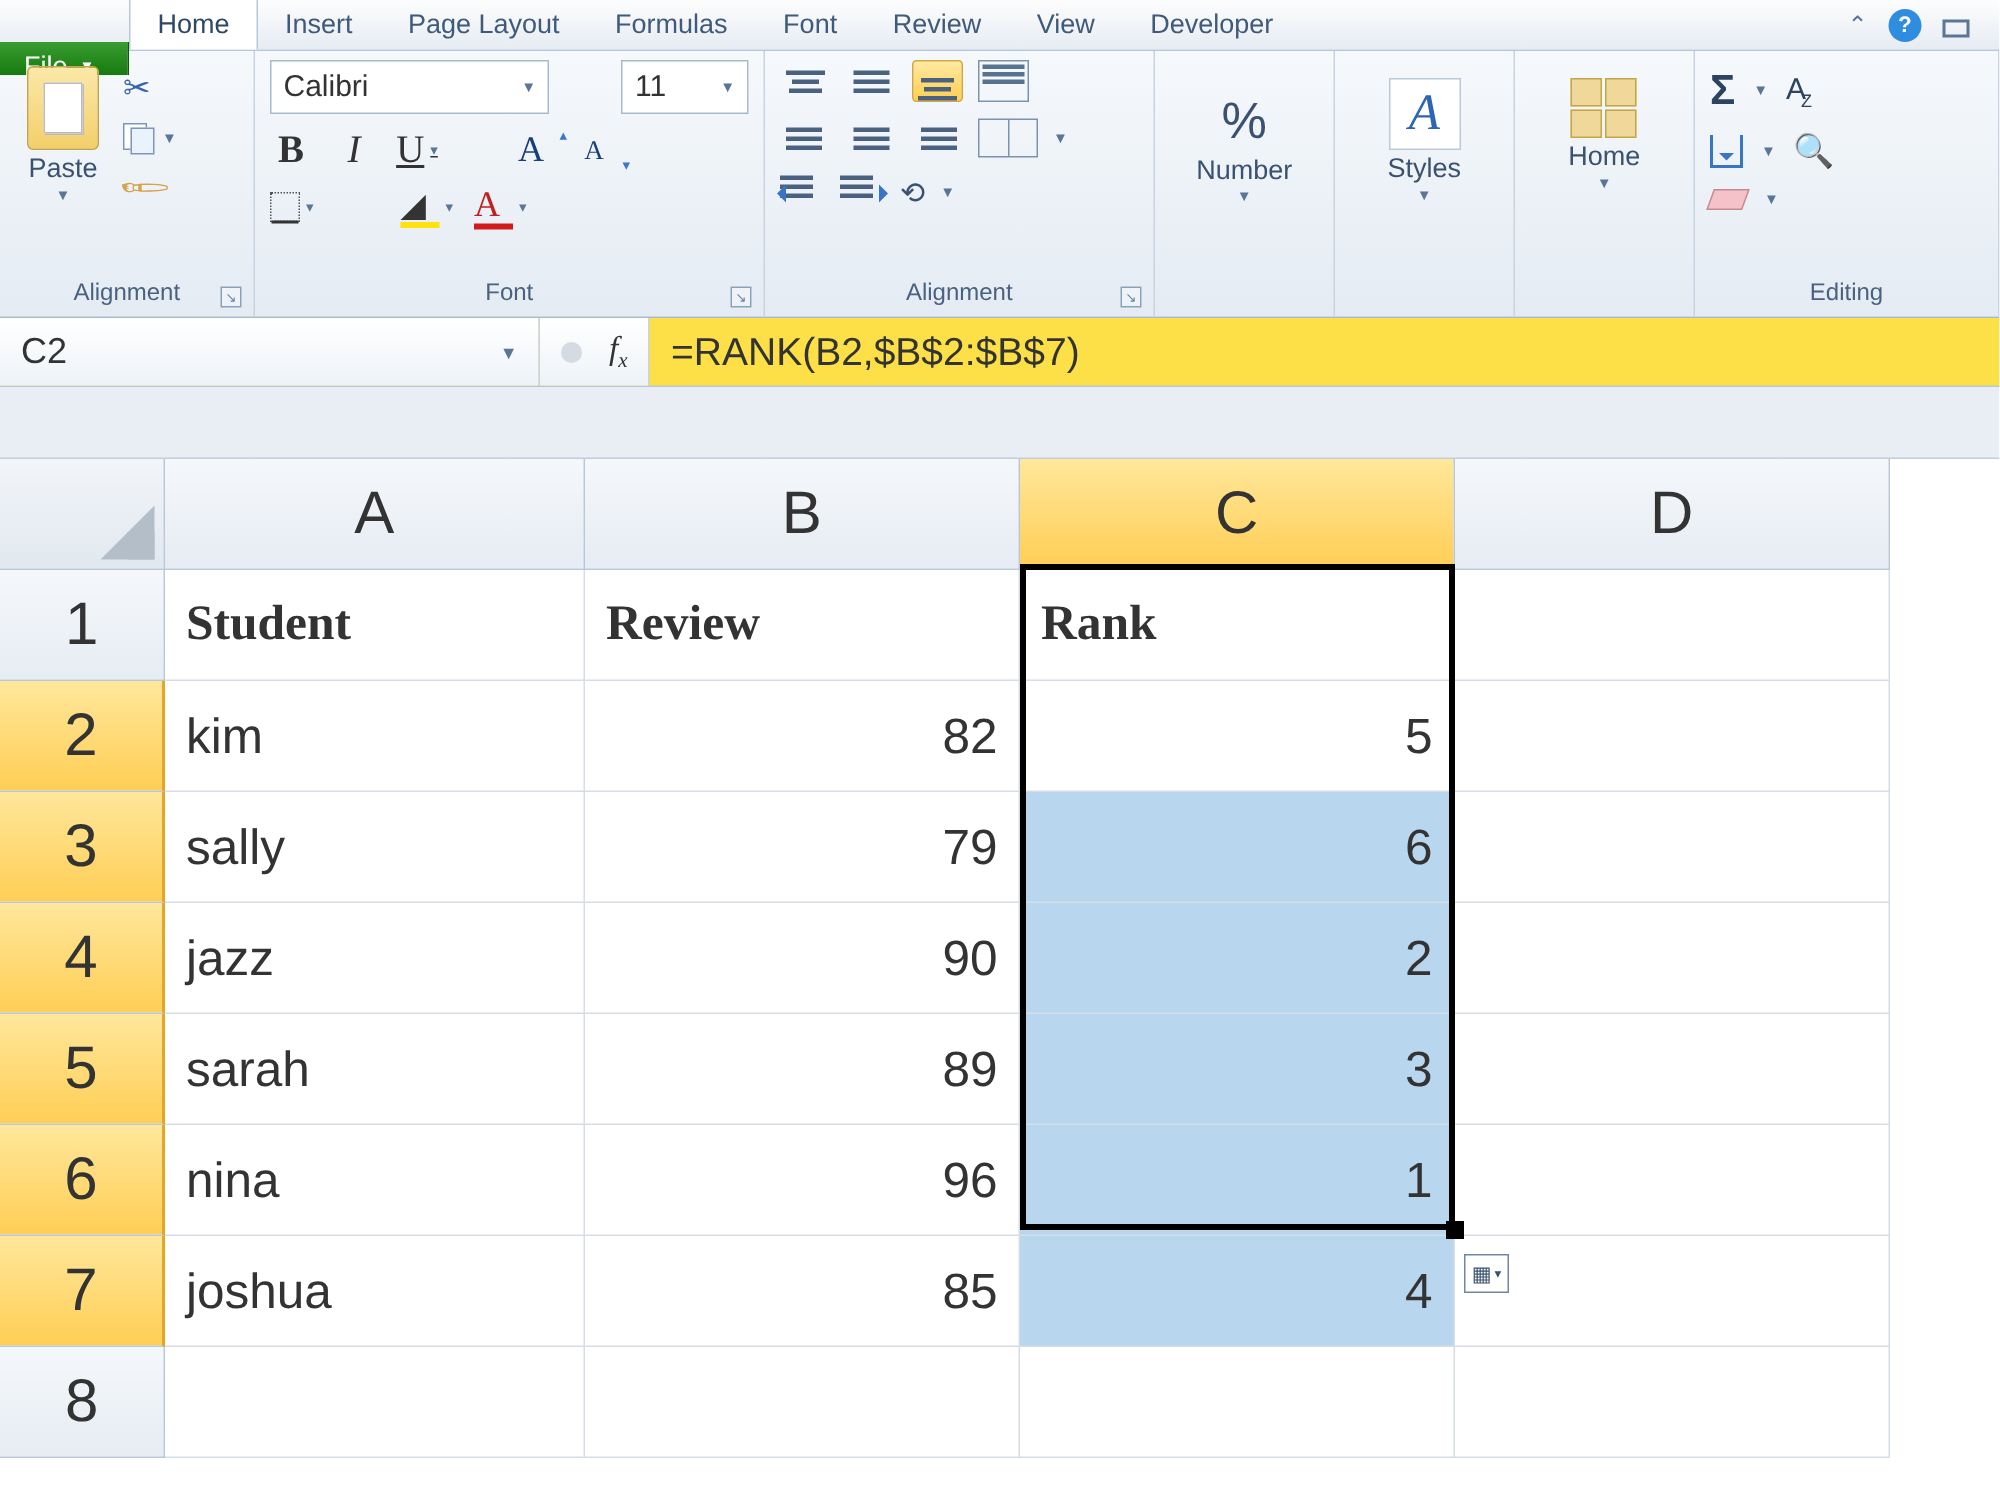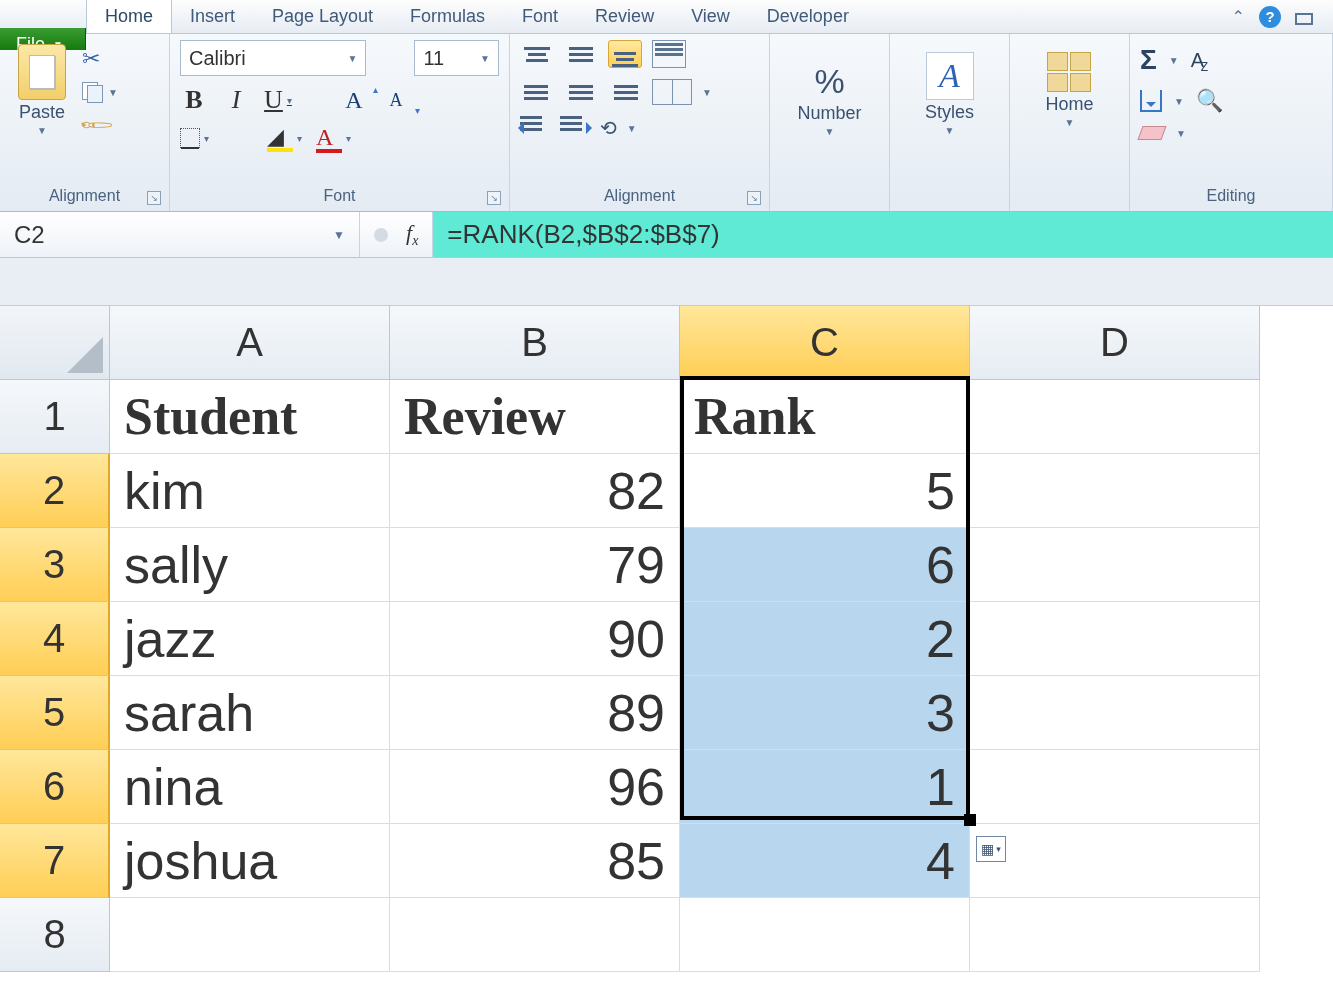--- a/index.html
+++ b/index.html
@@ -208,21 +208,21 @@
   .big-btn { display:flex; flex-direction:column; align-items:center; gap:2px; padding:4px 8px;}
   .big-btn .lbl { font-size:18px; color:#3a5270;}
   .big-btn .dd { font-size:10px; color:#5b7597;}
 
   
   .formula-bar {
     height: 46px;
     display:flex;
     align-items:stretch;
     border-bottom: 1px solid #b8c8da;
-    background: #5eead4;
+    background: #fde047;
   }
   .namebox {
     width: 360px;
     border-right: 1px solid #c8d4e1;
     display:flex; align-items:center; justify-content:space-between;
     padding: 0 14px;
     font-size:24px;
     background:linear-gradient(#fff,#eef3f8);
   }
   .namebox .caret{font-size:12px;color:#5b7597;}
@@ -281,21 +281,21 @@
     display:flex;align-items:center;justify-content:center;
     font-size:40px; color:#333;
   }
   .rowhdr.selected {
     background: linear-gradient(#ffe79b,#ffce55);
     border-right:2px solid #e0a828;
   }
   .cell {
     border-right:1px solid #d6dde5;
     border-bottom:1px solid #d6dde5;
-    font-size:52px;
+    font-size:33px;
     padding: 8px 14px;
     display:flex; align-items:center;
     background:#fff;
   }
   .cell.right { justify-content:flex-end; }
   .cell.bold { font-weight:700; }
   .cell.selrange { background:#b9d6ef; }
   .cell.active { background:#fff; }
 
   

